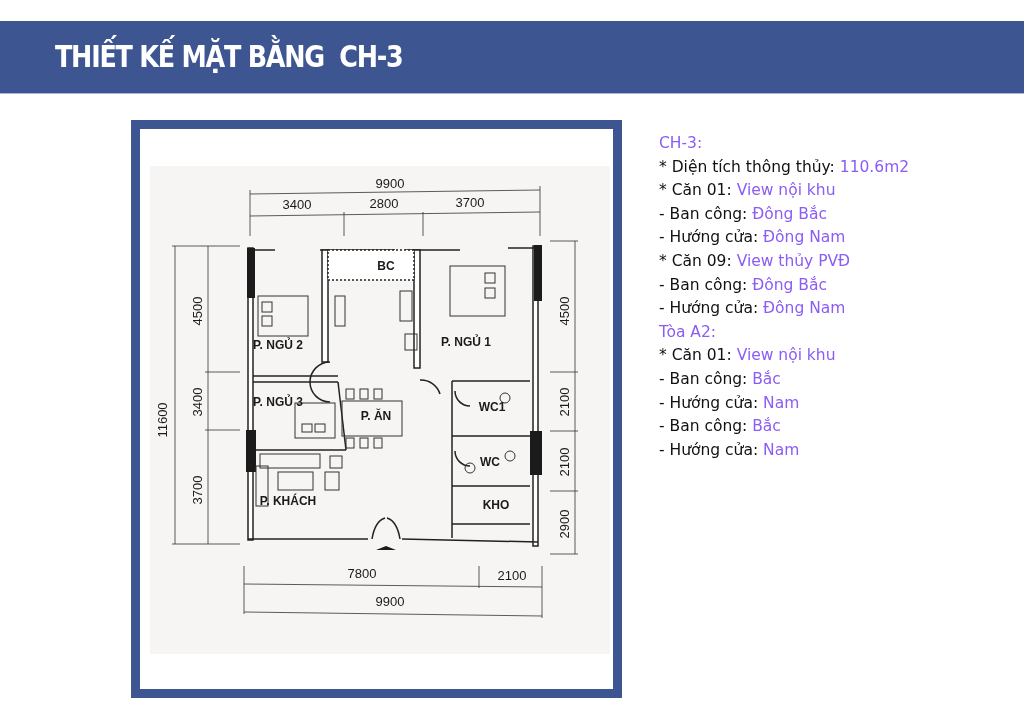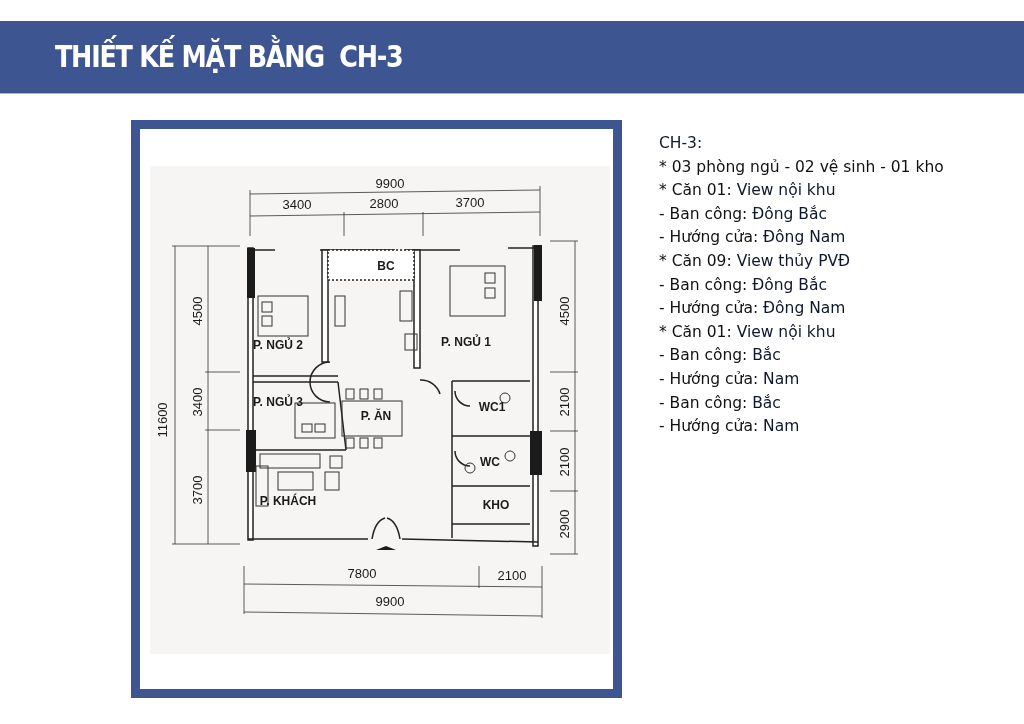--- a/index.html
+++ b/index.html
@@ -29,21 +29,21 @@
   }
   .plan-svg { position: absolute; left: 0; top: 0; width: 460px; height: 488px; }
   .plan-svg text { font-family: "Liberation Sans", sans-serif; fill: #1a1a1a; }
 
   .info-panel {
     position: absolute; left: 659px; top: 132px; width: 360px;
     font-family: "DejaVu Sans", sans-serif; font-size: 15.5px; line-height: 23.6px;
     color: #111111;
   }
   .info-line { white-space: nowrap; }
-  .hl { color: #0f172a; }
+  .hl { color: #8b5cf6; }
 </style>
 </head>
 <body>
 
 <div class="header-bar">
   <div class="header-title">THIẾT KẾ MẶT BẰNG  CH-3</div>
 </div>
 
 <div class="plan-frame">
   <div class="plan-paper">
@@ -181,41 +181,44 @@
         <text x="340" y="300" text-anchor="middle">WC</text>
         <text x="138" y="339" text-anchor="middle">P. KHÁCH</text>
         <text x="346" y="343" text-anchor="middle">KHO</text>
       </g>
     </svg>
   </div>
 </div>
 
 <div class="info-panel">
   <div class="info-line hl">CH-3:</div>
-  <div class="info-line">* 03 phòng ngủ - 02 vệ sinh - 01 kho</div>
+  <div class="info-line">
+    <span>* Diện tích thông thủy: </span><span class="hl">110.6m2</span>
+  </div>
 
   <div class="info-line">
     <span>* Căn 01: </span><span class="hl">View nội khu</span>
   </div>
   <div class="info-line">
     <span>- Ban công: </span><span class="hl">Đông Bắc</span>
   </div>
   <div class="info-line">
     <span>- Hướng cửa: </span><span class="hl">Đông Nam</span>
   </div>
   <div class="info-line">
     <span>* Căn 09: </span><span class="hl">View thủy PVĐ</span>
   </div>
   <div class="info-line">
     <span>- Ban công: </span><span class="hl">Đông Bắc</span>
   </div>
   <div class="info-line">
     <span>- Hướng cửa: </span><span class="hl">Đông Nam</span>
   </div>
 
+  <div class="info-line hl">Tòa A2:</div>
   <div class="info-line">
     <span>* Căn 01: </span><span class="hl">View nội khu</span>
   </div>
   <div class="info-line">
     <span>- Ban công: </span><span class="hl">Bắc</span>
   </div>
   <div class="info-line">
     <span>- Hướng cửa: </span><span class="hl">Nam</span>
   </div>
   <div class="info-line">

